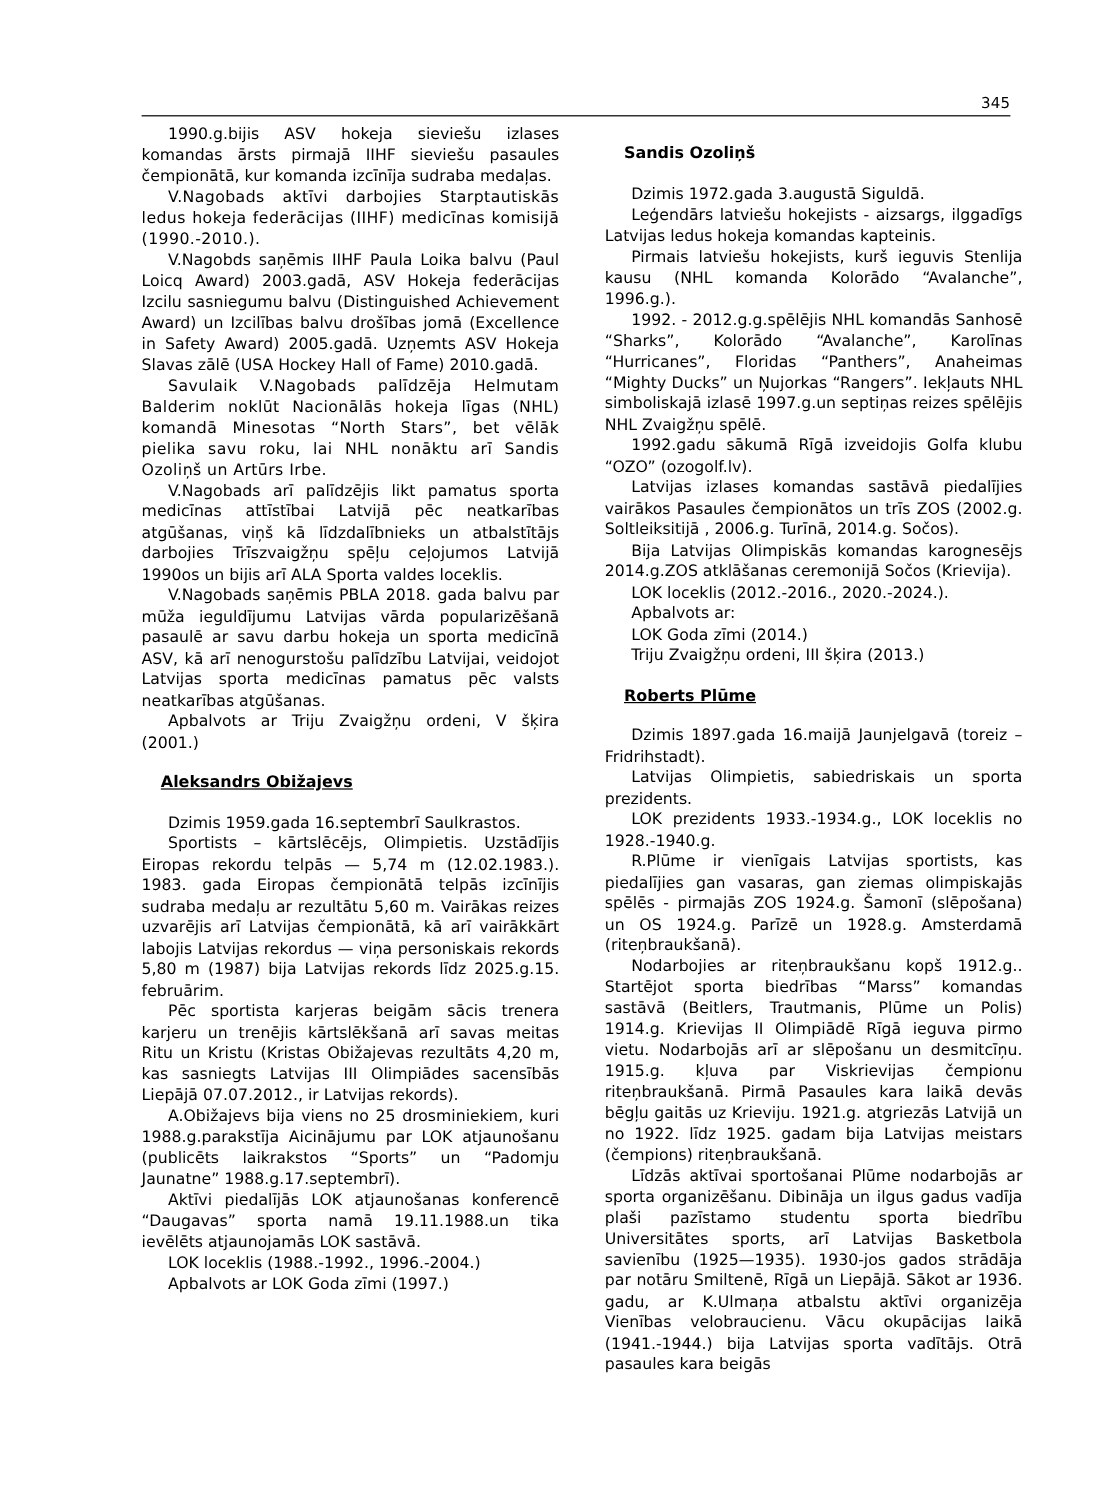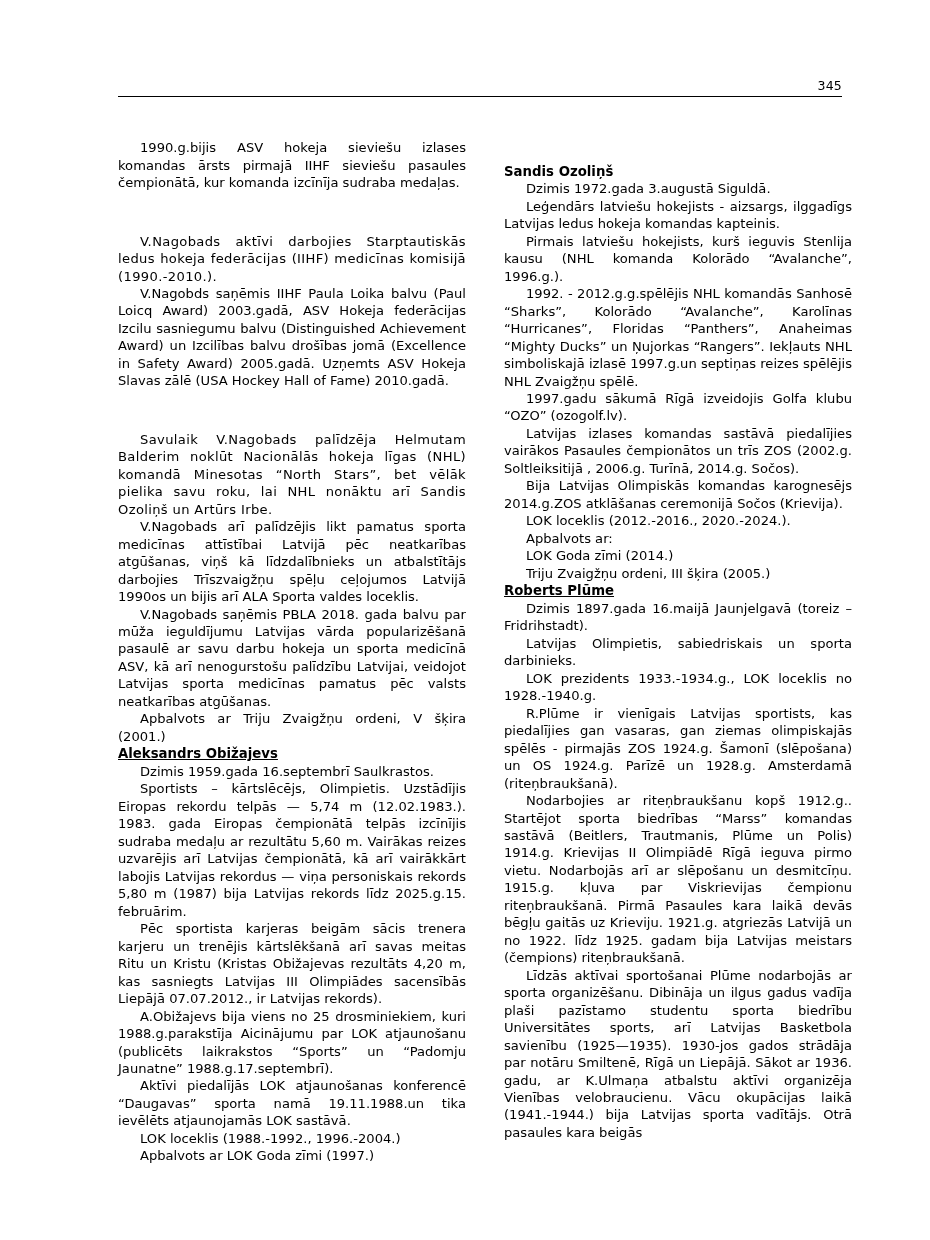--- a/index.html
+++ b/index.html
@@ -37,51 +37,49 @@
     background: #000;
   }
   .columns {
     position: absolute;
     top: 104px;
     left: 118px;
     right: 88px;
     bottom: 40px;
     display: flex;
     gap: 38px;
-    align-items: center;
   }
   .col {
     width: 348px;
     flex: 0 0 348px;
   }
   p {
     margin: 0;
     font-size: 13.1px;
     line-height: 1.335;
     text-align: justify;
     text-justify: inter-word;
     hyphens: manual;
   }
   p.indent {
     text-indent: 22px;
   }
   h3.section {
-    margin: 0;
+    margin: 16px;
     font-size: 13.3px;
     font-weight: bold;
     line-height: 1.335;
     text-align: left;
   }
   .sp-before {
     margin-top: 12px;
     text-decoration: underline;
   }
   .spread2 {
     letter-spacing: 0.35px;
-    margin-top: 41px;
   }
 </style>
 </head>
 <body>
 
 <div class="page">
 
   <div class="page-number">345</div>
   <div class="rule"></div>
 
@@ -105,31 +103,31 @@
       <p class="indent">LOK loceklis (1988.-1992., 1996.-2004.)</p>
       <p class="indent">Apbalvots ar LOK Goda zīmi (1997.)</p>
     </div>
 
     <div class="col">
       <h3 class="section">Sandis Ozoliņš</h3>
       <p class="indent">Dzimis 1972.gada 3.augustā Siguldā.</p>
       <p class="indent">Leģendārs latviešu hokejists - aizsargs, ilggadīgs Latvijas ledus hokeja komandas kapteinis.</p>
       <p class="indent">Pirmais latviešu hokejists, kurš ieguvis Stenlija kausu (NHL komanda Kolorādo “Avalanche”, 1996.g.).</p>
       <p class="indent">1992. - 2012.g.g.spēlējis NHL komandās Sanhosē “Sharks”, Kolorādo “Avalanche”, Karolīnas “Hurricanes”, Floridas “Panthers”, Anaheimas “Mighty Ducks” un Ņujorkas “Rangers”. Iekļauts NHL simboliskajā izlasē 1997.g.un septiņas reizes spēlējis NHL Zvaigžņu spēlē.</p>
-      <p class="indent">1997.gadu sākumā Rīgā izveidojis Golfa klubu “OZO” (ozogolf.lv).</p>
+      <p class="indent">1992.gadu sākumā Rīgā izveidojis Golfa klubu “OZO” (ozogolf.lv).</p>
       <p class="indent">Latvijas izlases komandas sastāvā piedalījies vairākos Pasaules čempionātos un trīs ZOS (2002.g. Soltleiksitijā , 2006.g. Turīnā, 2014.g. Sočos).</p>
       <p class="indent">Bija Latvijas Olimpiskās komandas karognesējs 2014.g.ZOS atklāšanas ceremonijā Sočos (Krievija).</p>
       <p class="indent">LOK loceklis (2012.-2016., 2020.-2024.).</p>
       <p class="indent">Apbalvots ar:</p>
       <p class="indent">LOK Goda zīmi (2014.)</p>
-      <p class="indent">Triju Zvaigžņu ordeni, III šķira (2005.)</p>
+      <p class="indent">Triju Zvaigžņu ordeni, III šķira (2013.)</p>
 
       <h3 class="section sp-before">Roberts Plūme</h3>
       <p class="indent">Dzimis 1897.gada 16.maijā Jaunjelgavā (toreiz – Fridrihstadt).</p>
-      <p class="indent">Latvijas Olimpietis, sabiedriskais un sporta darbinieks.</p>
+      <p class="indent">Latvijas Olimpietis, sabiedriskais un sporta prezidents.</p>
       <p class="indent">LOK prezidents 1933.-1934.g., LOK loceklis no 1928.-1940.g.</p>
       <p class="indent">R.Plūme ir vienīgais Latvijas sportists, kas piedalījies gan vasaras, gan ziemas olimpiskajās spēlēs - pirmajās ZOS 1924.g. Šamonī (slēpošana) un OS 1924.g. Parīzē un 1928.g. Amsterdamā (riteņbraukšanā).</p>
       <p class="indent">Nodarbojies ar riteņbraukšanu kopš 1912.g.. Startējot sporta biedrības “Marss” komandas sastāvā (Beitlers, Trautmanis, Plūme un Polis) 1914.g. Krievijas II Olimpiādē Rīgā ieguva pirmo vietu. Nodarbojās arī ar slēpošanu un desmitcīņu. 1915.g. kļuva par Viskrievijas čempionu riteņbraukšanā. Pirmā Pasaules kara laikā devās bēgļu gaitās uz Krieviju. 1921.g. atgriezās Latvijā un no 1922. līdz 1925. gadam bija Latvijas meistars (čempions) riteņbraukšanā.</p>
       <p class="indent">Līdzās aktīvai sportošanai Plūme nodarbojās ar sporta organizēšanu. Dibināja un ilgus gadus vadīja plaši pazīstamo studentu sporta biedrību Universitātes sports, arī Latvijas Basketbola savienību (1925—1935). 1930-jos gados strādāja par notāru Smiltenē, Rīgā un Liepājā. Sākot ar 1936. gadu, ar K.Ulmaņa atbalstu aktīvi organizēja Vienības velobraucienu. Vācu okupācijas laikā (1941.-1944.) bija Latvijas sporta vadītājs. Otrā pasaules kara beigās</p>
     </div>
 
   </div>
 </div>
 
 </body></html>

